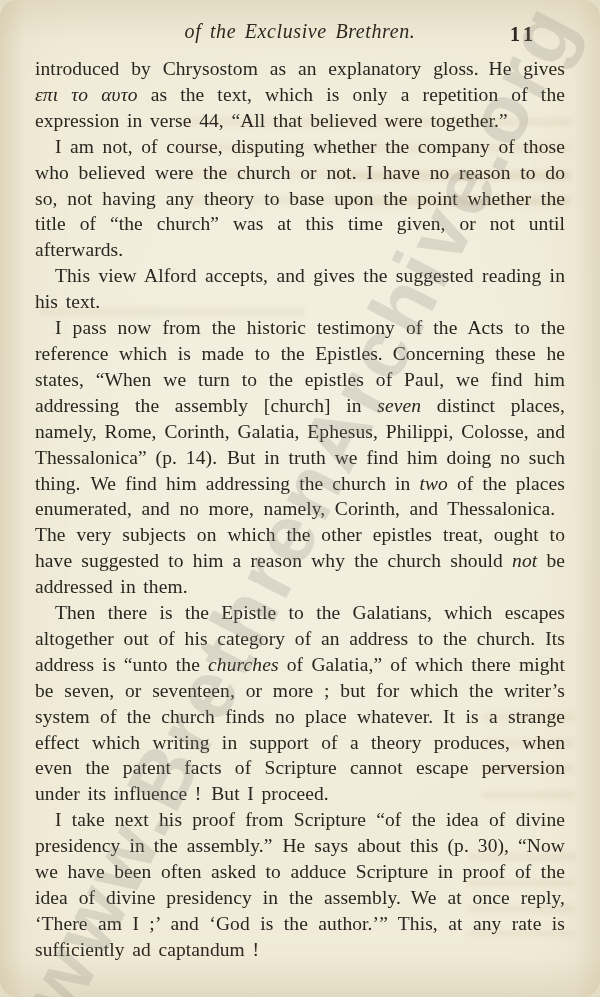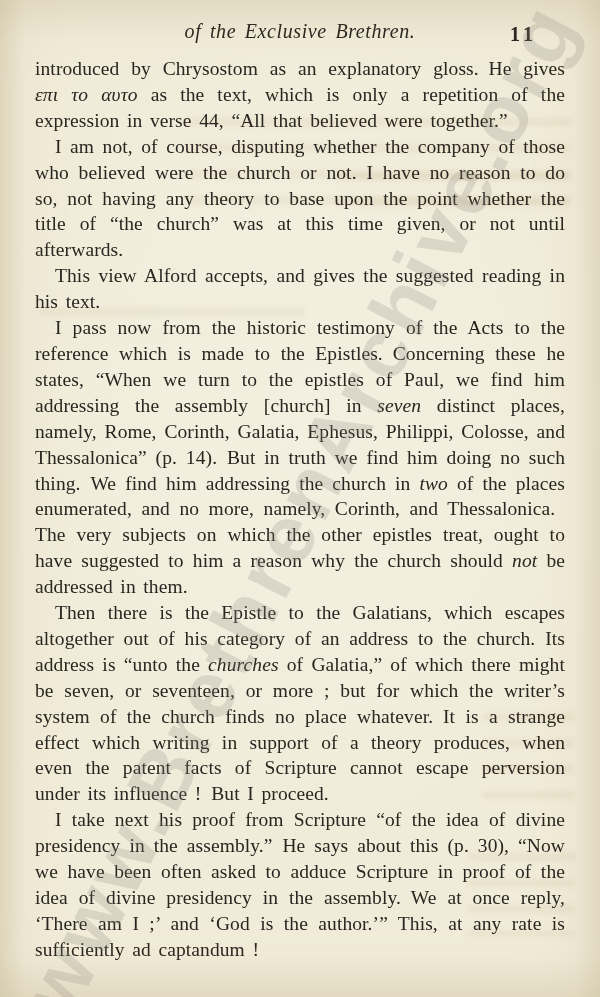--- a/index.html
+++ b/index.html
@@ -14,20 +14,21 @@
     position: relative;
     width: 600px;
     height: 997px;
     background:
       radial-gradient(ellipse 75% 65% at 52% 42%, rgba(255,255,255,0.20), rgba(255,255,255,0) 72%),
       linear-gradient(90deg, rgba(168,148,105,0.16), rgba(168,148,105,0) 4%, rgba(168,148,105,0) 96%, rgba(168,148,105,0.12)),
       linear-gradient(180deg, rgba(168,148,105,0.10), rgba(168,148,105,0) 4%, rgba(168,148,105,0) 96%, rgba(168,148,105,0.10)),
       #f1ecd9;
     font-family: "Liberation Serif", "DejaVu Serif", serif;
     color: #2a2520;
+    border-radius: 18px;
   }
   .vignette {
     position: absolute;
     inset: 0;
     z-index: 6;
     pointer-events: none;
     box-shadow: inset 0 0 70px rgba(158,138,92,0.20);
   }
   .page-header {
     position: absolute;

